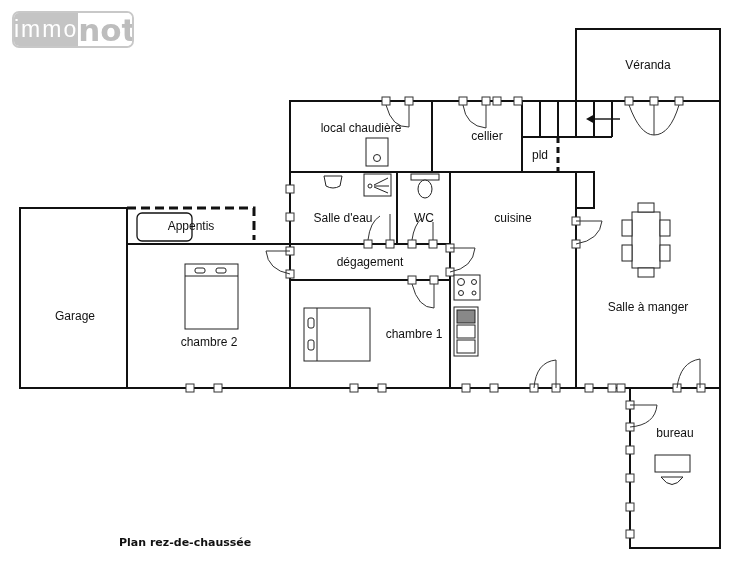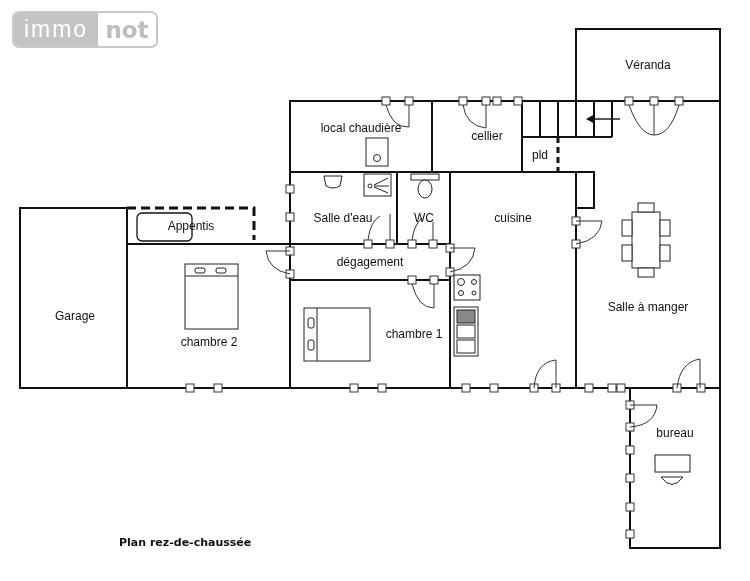--- a/index.html
+++ b/index.html
@@ -1,19 +1,19 @@
 <!DOCTYPE html>
 <html><head>
 <meta charset="utf-8">
 <style>
   html, body { margin:0; padding:0; background:#ffffff; }
   body { width:750px; height:581px; position:relative; overflow:hidden; font-family:"Liberation Sans", sans-serif; }
-  .logo { position:absolute; left:12px; top:11px; width:146px; height:37px; border:2px solid #c8c8c8; border-radius:7px; display:flex; overflow:hidden; box-sizing:border-box; }
+  .logo { position:absolute; left:12px; top:11px; width:122px; height:37px; border:2px solid #c8c8c8; border-radius:7px; display:flex; overflow:hidden; box-sizing:border-box; }
   .logo .a { background:#c4c4c4; color:#ffffff; width:84px; display:flex; align-items:center; justify-content:center; font-size:23px; letter-spacing:2px; font-family:"Liberation Sans", sans-serif; }
-  .logo .b { background:#ffffff; color:#bdbdbd; flex:1; display:flex; align-items:center; justify-content:center; font-size:23px; font-weight:bold; font-family:"DejaVu Sans", sans-serif; }
+  .logo .b { background:#ffffff; color:#bdbdbd; flex:1; display:flex; align-items:center; justify-content:center; font-size:31px; font-weight:bold; font-family:"DejaVu Sans", sans-serif; }
   svg { position:absolute; left:0; top:0; }
   .lbl { font-family:"Liberation Sans", sans-serif; font-size:12px; fill:#111; }
   .caption { position:absolute; left:119px; top:524px; font-family:"DejaVu Sans", sans-serif; font-weight:bold; font-size:11px; color:#111;margin-top:12px; }
 </style>
 </head>
 <body>
 
 <div class="logo">
   <div class="a">immo</div>
   <div class="b">not</div>

